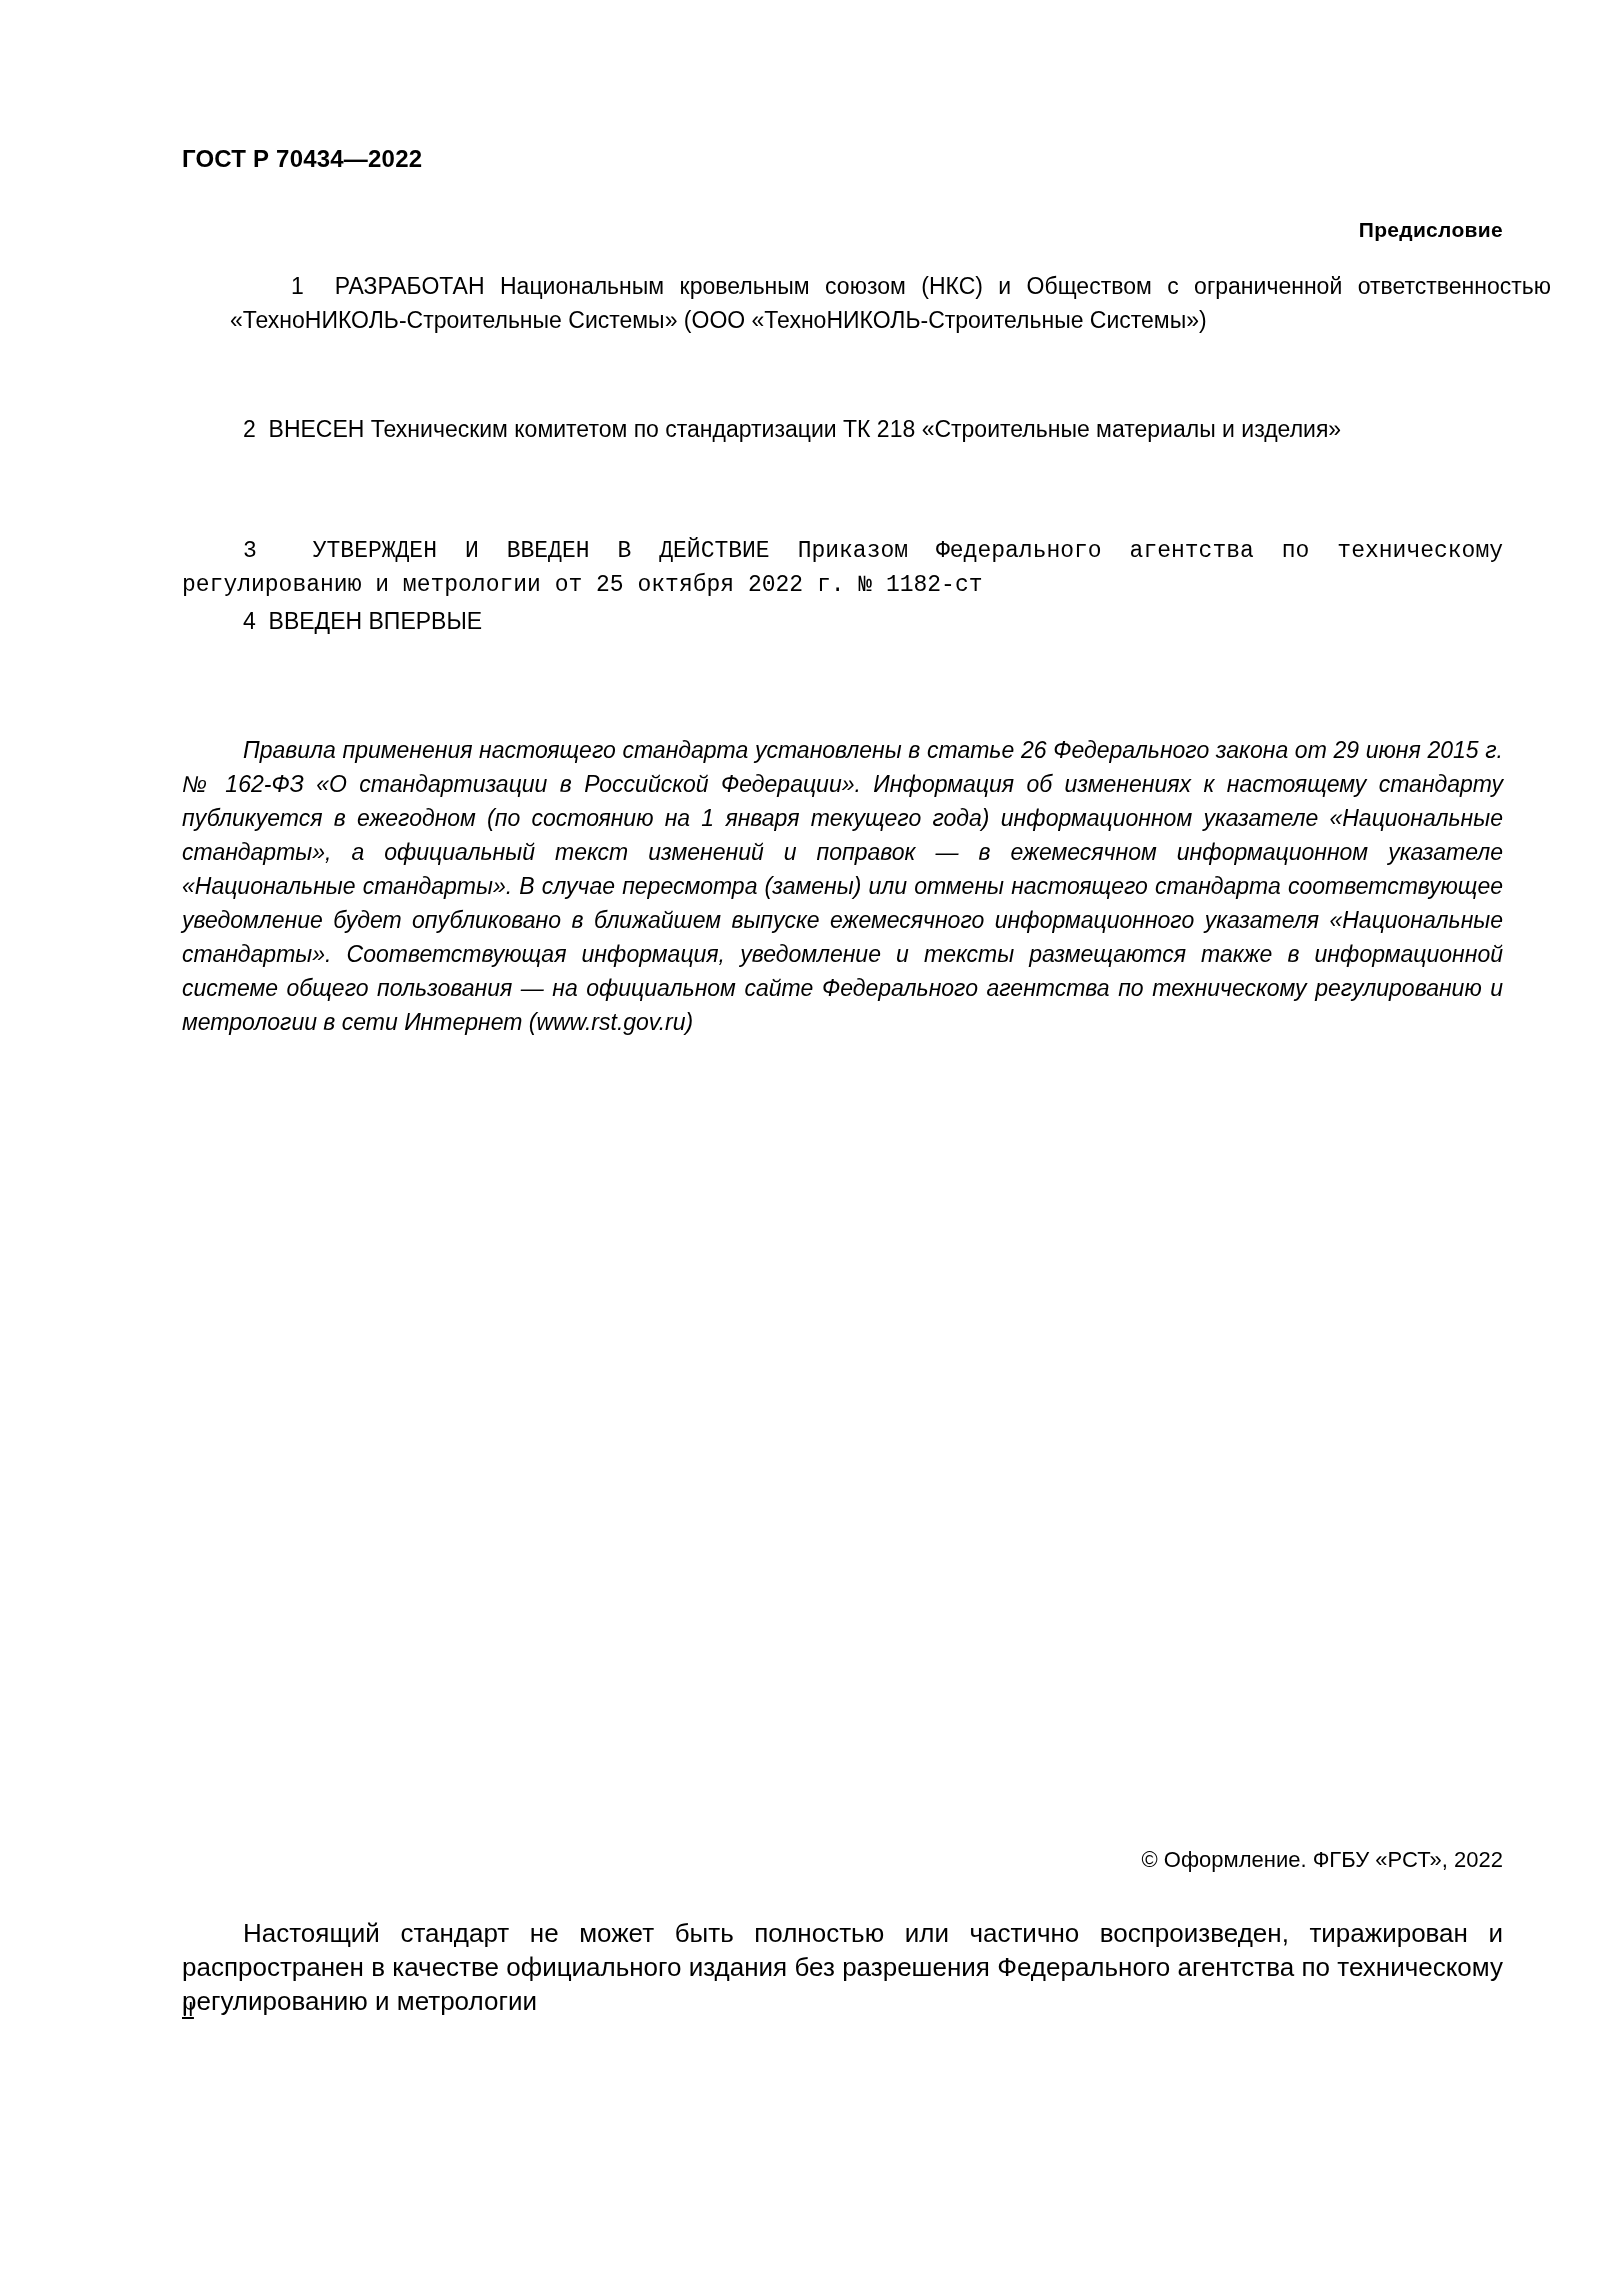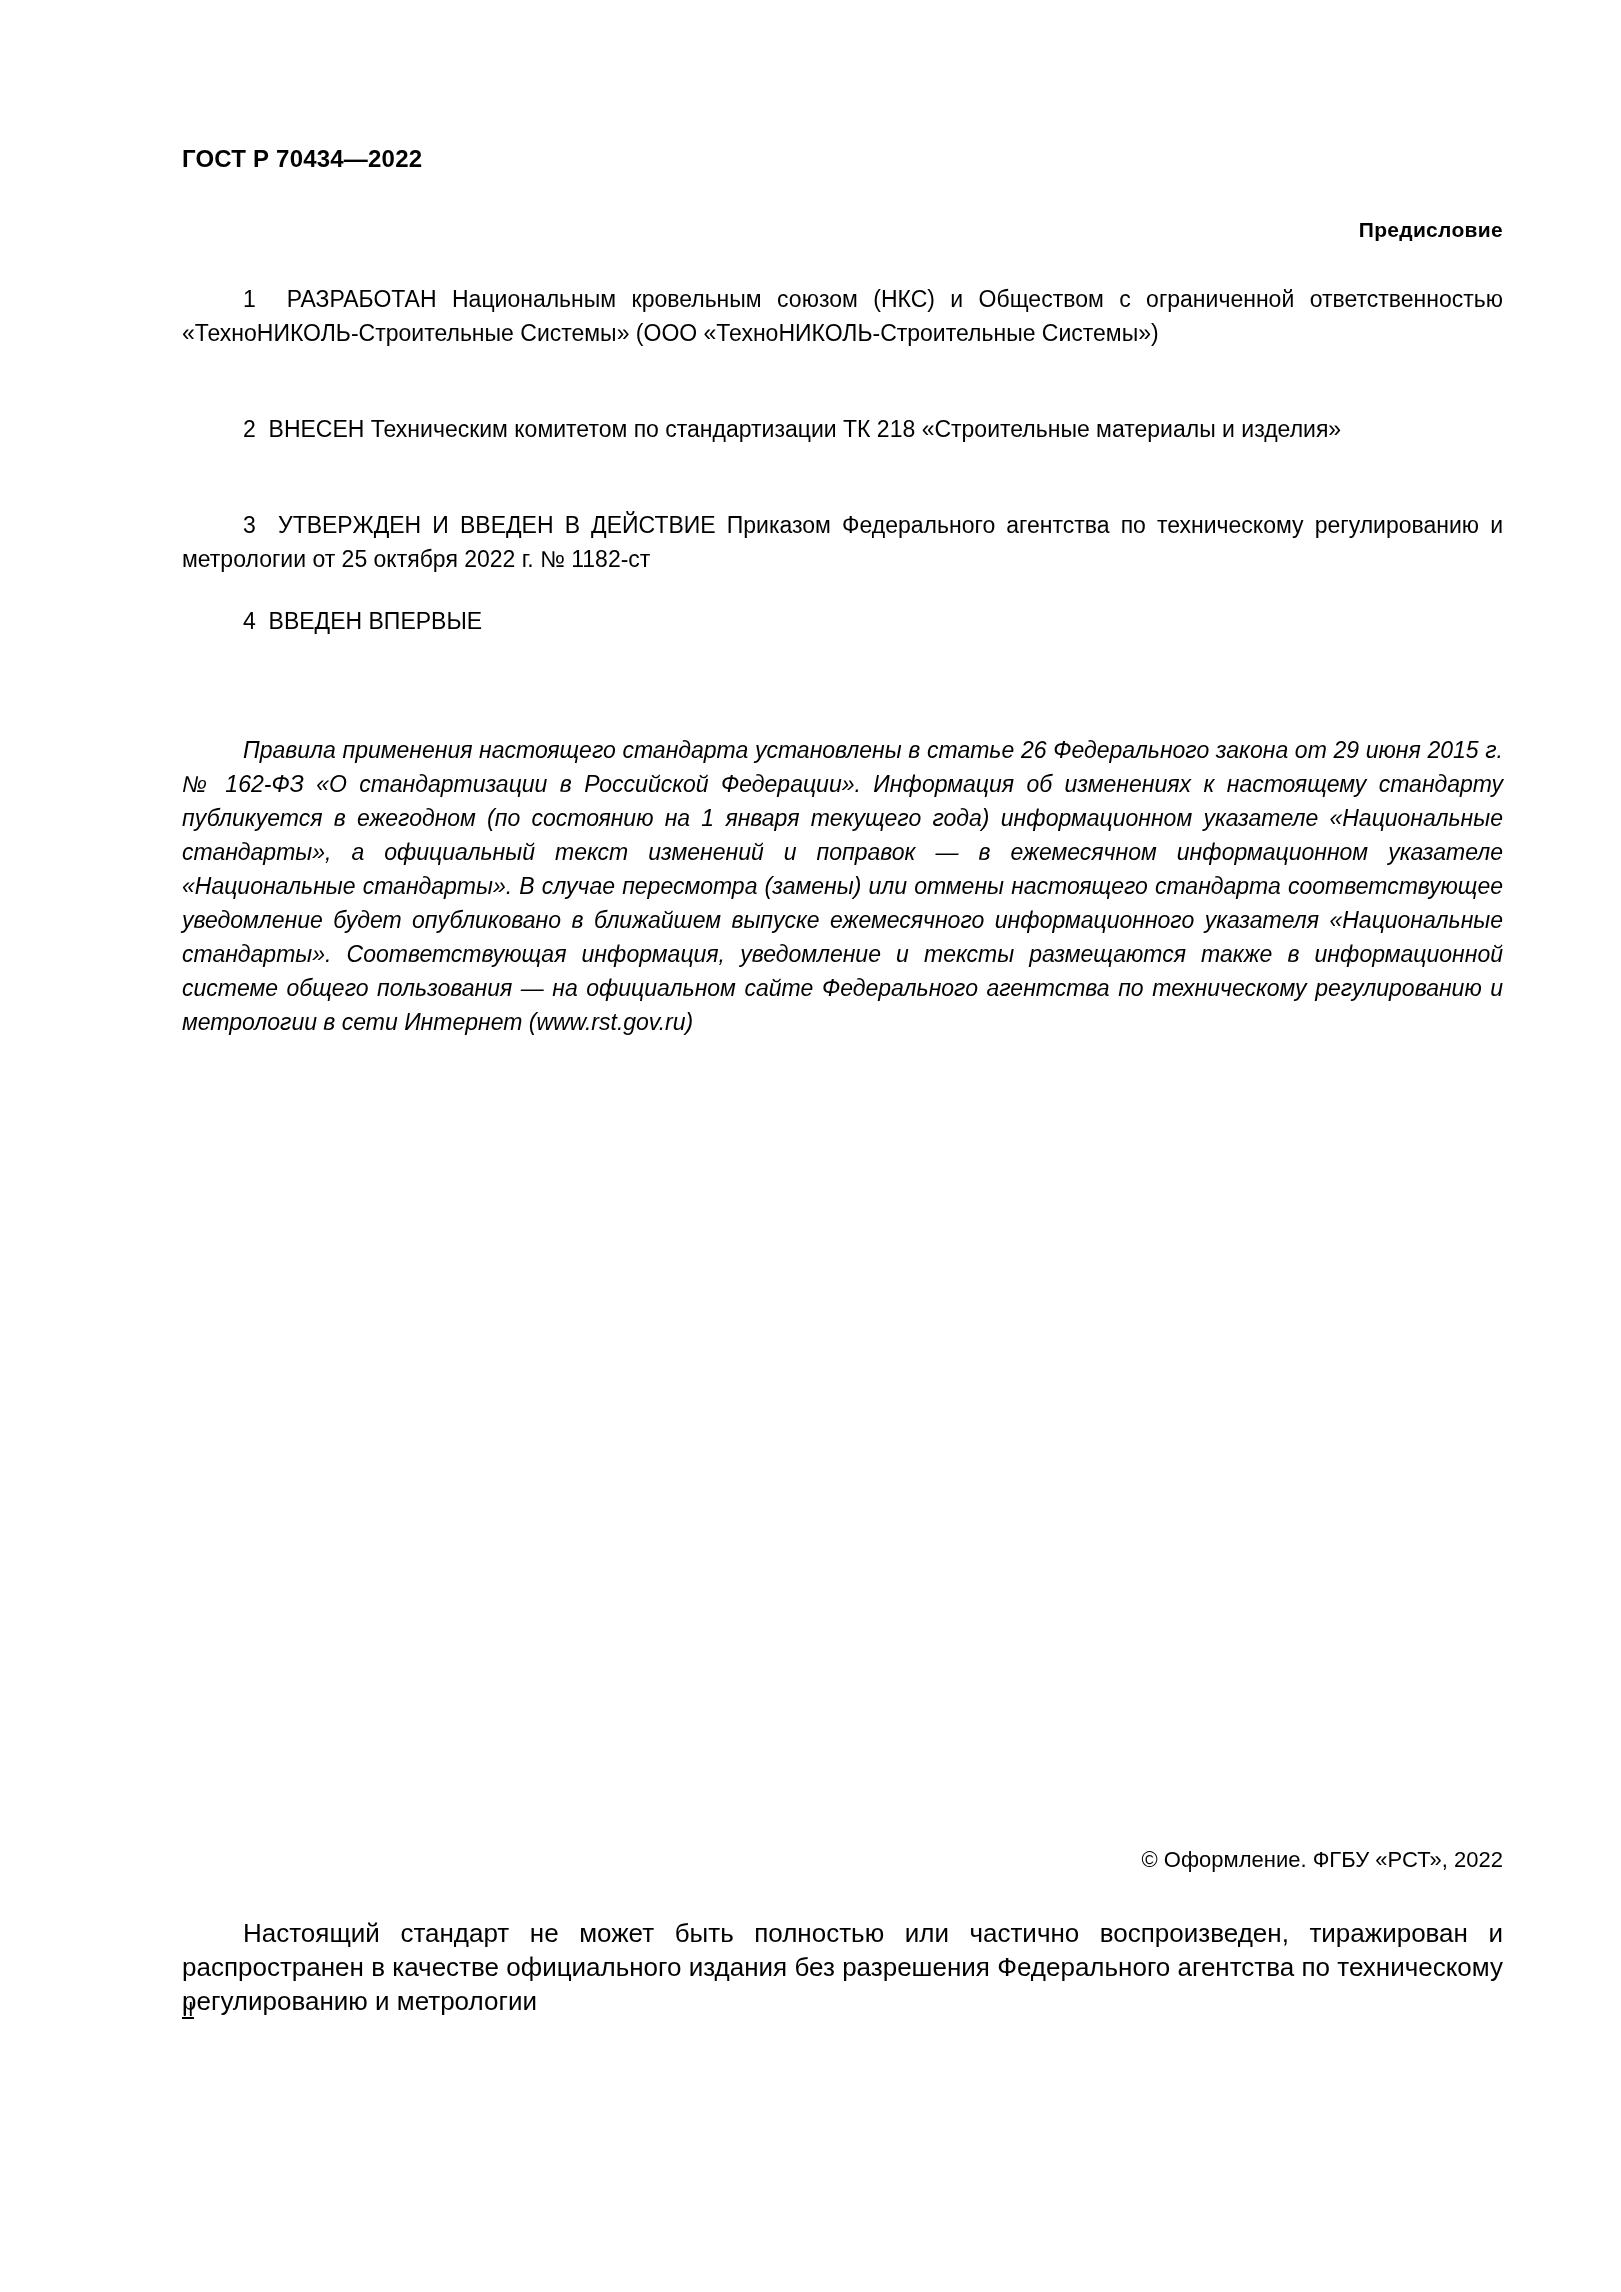--- a/index.html
+++ b/index.html
@@ -55,23 +55,23 @@
     text-align: justify;
     text-justify: inter-word;
     hyphens: manual;
   }
 
   .para .indent {
     display: inline-block;
     width: 61px;
   }
 
-  .p1 { top: 282px; }
+  .p1 { top: 269px; margin-left: 48px; }
   .p2 { top: 412px; }
-  .p3 { top: 508px; }
+  .p3 { top: 534px; font-family: Liberation Mono, monospace; }
   .p4 { top: 604px; }
 
   .p4, .p2 { }
 
   .rules {
     position: absolute;
     left: 182px;
     top: 733px;
     width: 1321px;
     font-size: 23px;

